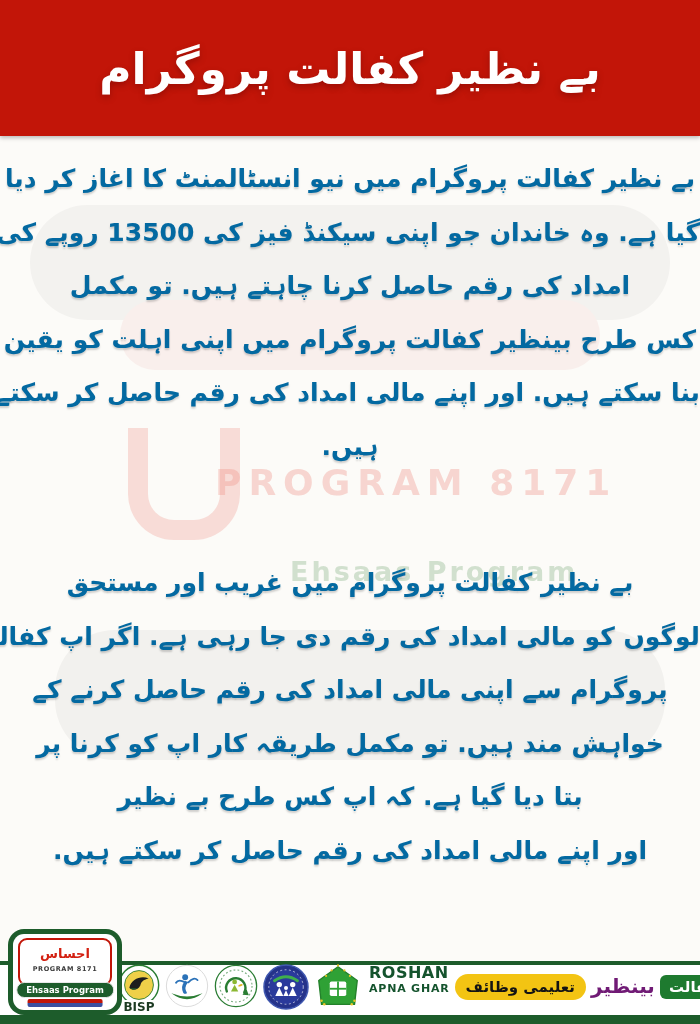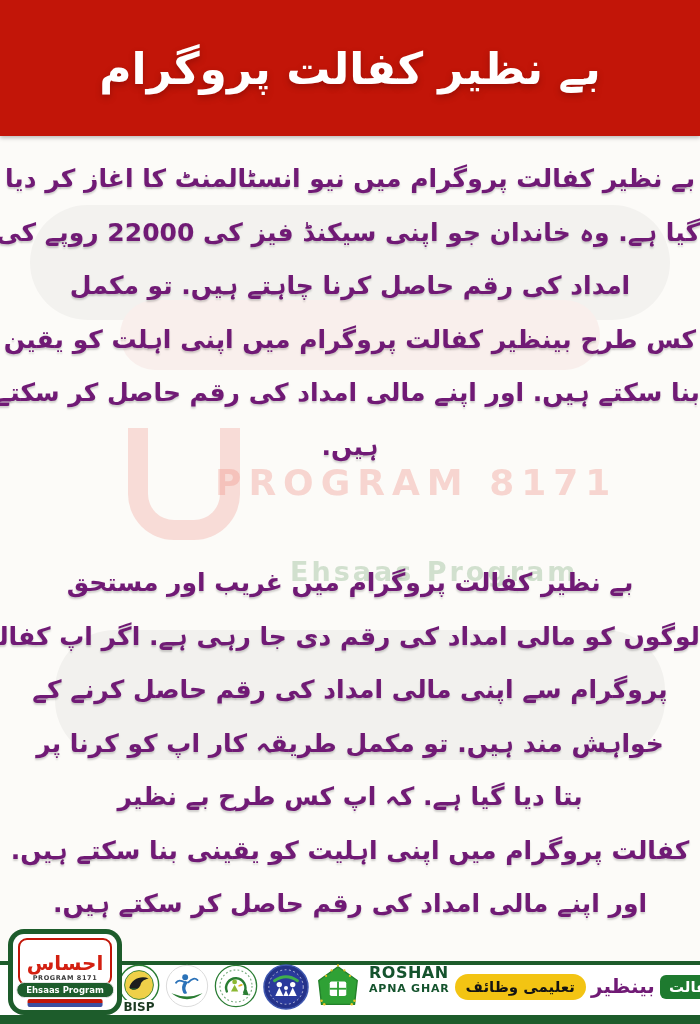--- a/index.html
+++ b/index.html
@@ -35,21 +35,21 @@
     position:absolute;left:215px;top:462px;font-size:36px;font-weight:800;
     color:rgba(238,152,142,.38);letter-spacing:7px;white-space:nowrap;
   }
   .wm-t2{
     position:absolute;left:290px;top:556px;font-size:27px;font-weight:700;
     color:rgba(130,175,130,.35);letter-spacing:3px;white-space:nowrap;
   }
   
   .para{
     position:absolute;left:0;width:700px;direction:rtl;text-align:center;
-    color:#701a75;z-index:1;
+    color:#0369a1;z-index:1;
   }
   .para .tline{
     font-size:25px;font-weight:700;line-height:53.5px;white-space:nowrap;
     text-shadow:0 2px 2px rgba(0,0,0,.18);
   }
   .para1{top:152px;}
   .para2{top:556px;}
   
   .strip{
     position:absolute;left:0;bottom:0;width:700px;height:63px;
@@ -65,21 +65,21 @@
   }
   .ehsaas-inner{
     position:relative;width:100%;height:100%;background:#ffffff;border-radius:11px;
     overflow:hidden;
   }
   .ehsaas-frame{
     position:absolute;left:5px;right:5px;top:4px;bottom:24px;
     border:2px solid #c21508;border-radius:9px;
     display:flex;flex-direction:column;align-items:center;justify-content:flex-start;
   }
-  .ehsaas-urdu{direction:rtl;color:#d32011;font-size:20px;font-weight:800;line-height:22px;margin-top:12px;}
+  .ehsaas-urdu{direction:rtl;color:#d32011;font-size:13px;font-weight:800;line-height:22px;margin-top:3px;}
   .ehsaas-prog{font-size:6.5px;font-weight:700;color:#3a3a3a;letter-spacing:.6px;}
   .ehsaas-pill{
     position:absolute;left:50%;transform:translateX(-50%);bottom:12px;
     background:#1d5c2b;color:#ffffff;font-size:8.5px;font-weight:700;
     padding:2px 9px;border-radius:10px;border:1px solid #e8e8e8;white-space:nowrap;z-index:2;
   }
   .ehsaas-stripe{
     position:absolute;left:50%;transform:translateX(-50%);bottom:3px;
     width:72%;height:8px;border-radius:2px;
     background:linear-gradient(180deg,#c21508 50%,#3b4fa0 50%);
@@ -123,34 +123,33 @@
   <div class="blob b2"></div>
 
   <div class="watermark">
     <div class="wm-u"></div>
     <div class="wm-t1">PROGRAM 8171</div>
     <div class="wm-t2">Ehsaas Program</div>
   </div>
 
   <section class="para para1">
     <div class="tline">بے نظیر کفالت پروگرام میں نیو انسٹالمنٹ کا اغاز کر دیا</div>
-    <div class="tline">گیا ہے. وہ خاندان جو اپنی سیکنڈ فیز کی 22000 روپے کی</div>
+    <div class="tline">گیا ہے. وہ خاندان جو اپنی سیکنڈ فیز کی 13500 روپے کی</div>
     <div class="tline">امداد کی رقم حاصل کرنا چاہتے ہیں. تو مکمل</div>
     <div class="tline">کس طرح بینظیر کفالت پروگرام میں اپنی اہلت کو یقین</div>
     <div class="tline">بنا سکتے ہیں. اور اپنے مالی امداد کی رقم حاصل کر سکتے</div>
     <div class="tline">ہیں.</div>
   </section>
 
   <section class="para para2">
     <div class="tline">بے نظیر کفالت پروگرام میں غریب اور مستحق</div>
     <div class="tline">لوگوں کو مالی امداد کی رقم دی جا رہی ہے. اگر اپ کفالت</div>
     <div class="tline">پروگرام سے اپنی مالی امداد کی رقم حاصل کرنے کے</div>
     <div class="tline">خواہش مند ہیں. تو مکمل طریقہ کار اپ کو کرنا پر</div>
     <div class="tline">بتا دیا گیا ہے. کہ اپ کس طرح بے نظیر</div>
-    <div class="tline">کفالت پروگرام میں اپنی اہلیت کو یقینی بنا سکتے ہیں.</div>
     <div class="tline">اور اپنے مالی امداد کی رقم حاصل کر سکتے ہیں.</div>
   </section>
 
   <footer class="strip">
     <div class="strip-bottom"></div>
   </footer>
 
   <div class="ehsaas">
     <div class="ehsaas-inner">
       <div class="ehsaas-frame">

